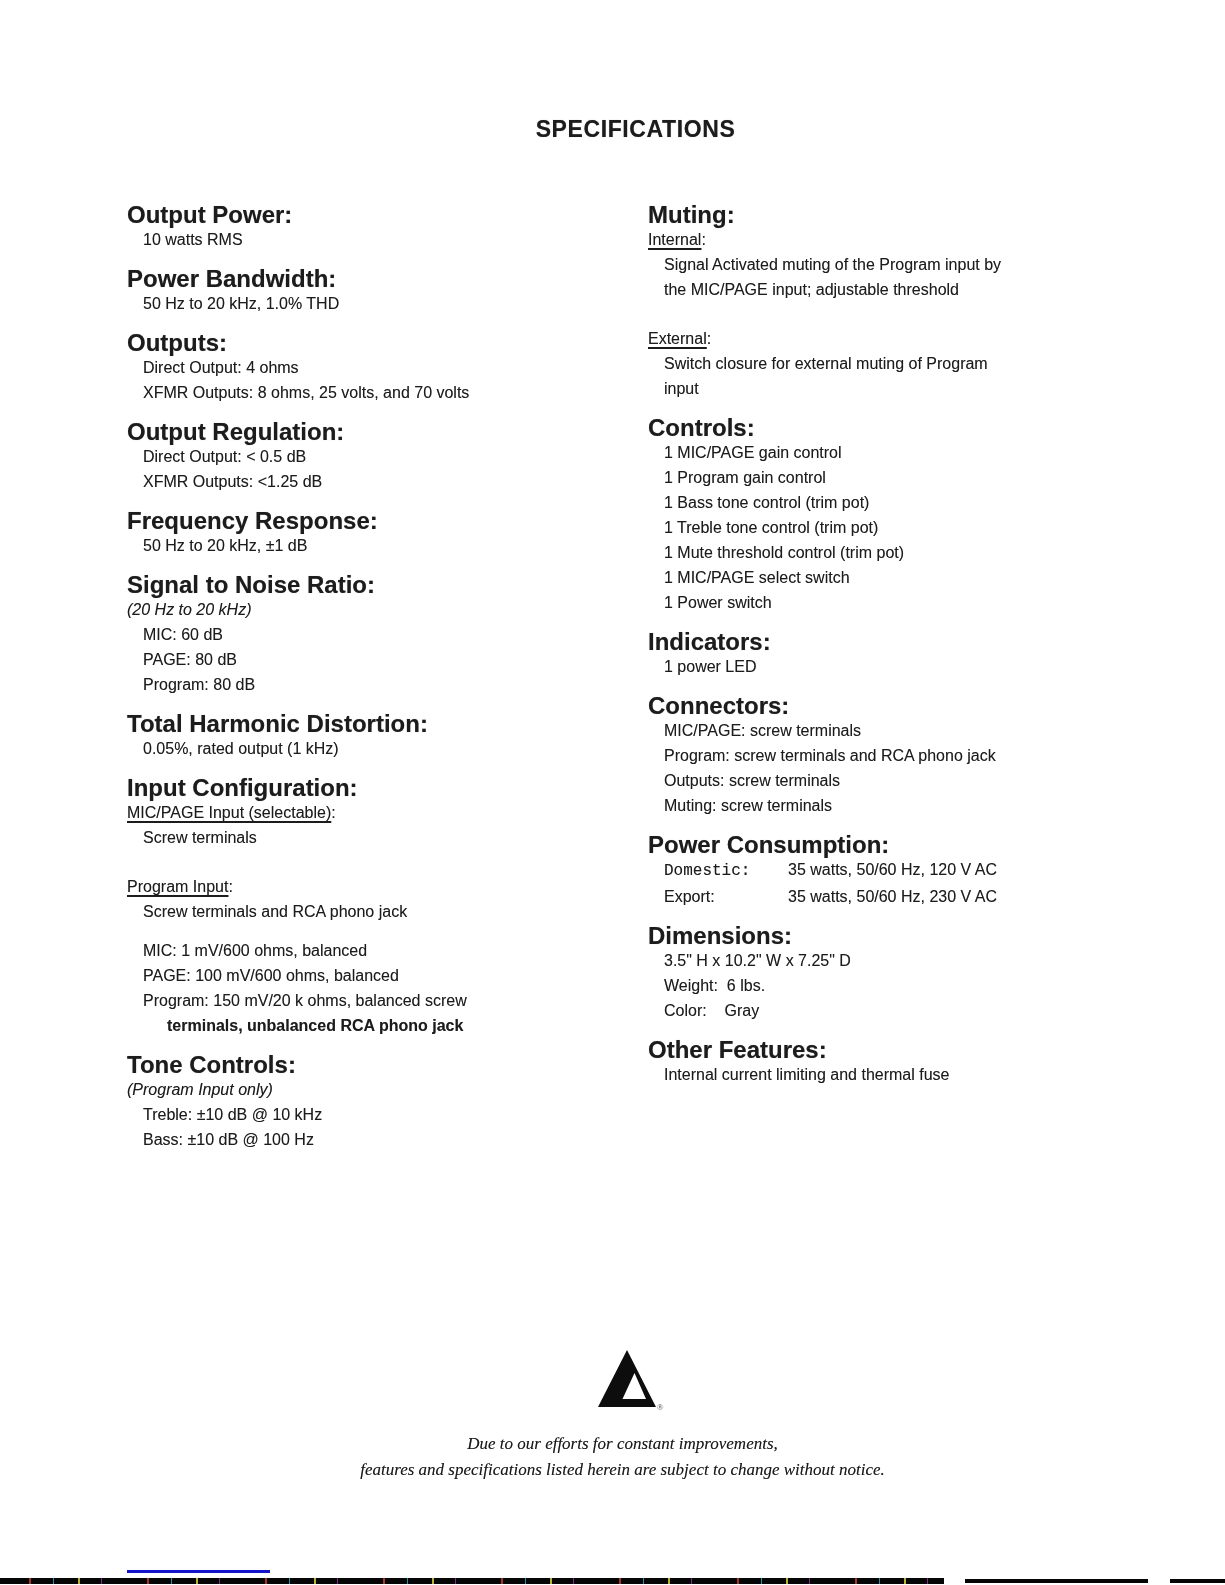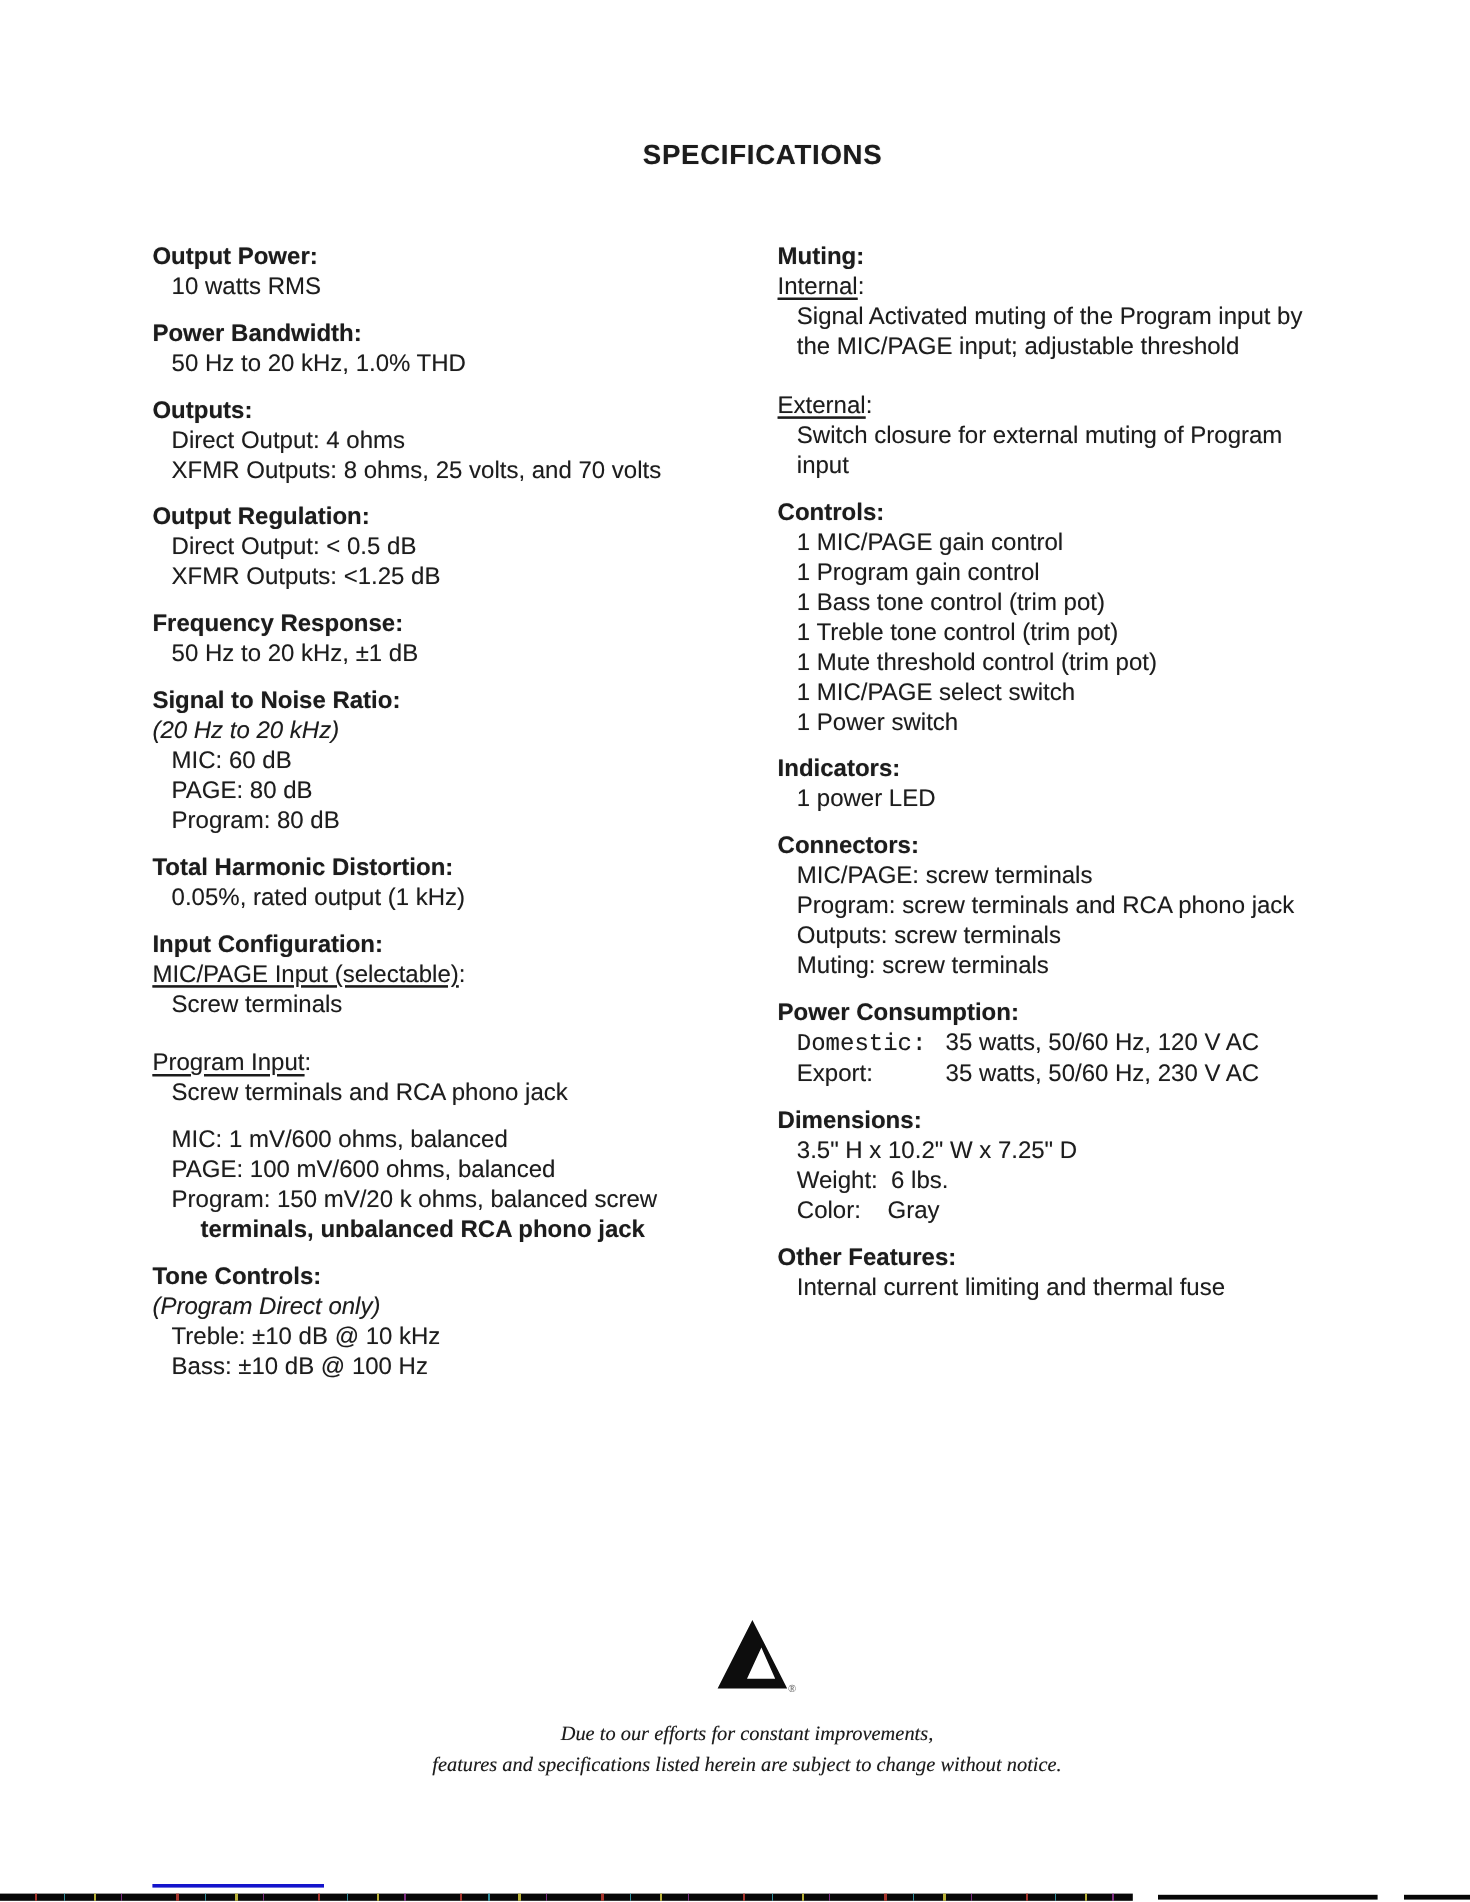--- a/index.html
+++ b/index.html
@@ -11,22 +11,22 @@
   .page-title{
     position:absolute;top:116px;left:0;width:1225px;text-align:center;
     font-size:23px;font-weight:bold;letter-spacing:.6px;
     transform:translateX(23px);
     text-shadow:0 0 .7px rgba(0,0,0,.5);
   }
   .col{position:absolute;top:202px;}
   .col-left{left:127px;width:475px;}
   .col-right{left:648px;width:500px;}
   .section{margin:0 0 14px 0;}
-  .h{font-size:20px;font-weight:bold;line-height:25px;text-shadow:0 0 .7px rgba(0,0,0,.45);}
-  .ln{font-size:20px;line-height:25px;white-space:pre-wrap;text-shadow:0 0 .6px rgba(0,0,0,.35);}
+  .h{font-size:24px;font-weight:bold;line-height:25px;text-shadow:0 0 .7px rgba(0,0,0,.45);}
+  .ln{font-size:16px;line-height:25px;white-space:pre-wrap;text-shadow:0 0 .6px rgba(0,0,0,.35);}
   .ln.i{padding-left:16px;}
   .ln.i2{padding-left:40px;font-weight:bold;}
   .ln.it{font-style:italic;}
   .ln.gap{margin-top:24px;}
   .und{text-decoration:underline;text-underline-offset:3px;text-decoration-thickness:1.5px;}
   .c-label{display:inline-block;width:124px;}
   .footer{position:absolute;top:1349px;left:0;width:1225px;text-align:center;}
   .logo-wrap{position:relative;display:inline-block;width:60px;height:59px;transform:translateX(14px);}
   .reg-mark{position:absolute;right:-7px;bottom:-4px;font-size:9px;color:#555;font-family:"Liberation Serif",serif;}
   .footer-text{
@@ -96,21 +96,21 @@
       <div class="ln i">Screw terminals and RCA phono jack</div>
     </div>
     <div class="section">
       <div class="ln i">MIC: 1 mV/600 ohms, balanced</div>
       <div class="ln i">PAGE: 100 mV/600 ohms, balanced</div>
       <div class="ln i">Program: 150 mV/20 k ohms, balanced screw</div>
       <div class="ln i2">terminals, unbalanced RCA phono jack</div>
     </div>
     <div class="section">
       <div class="h">Tone Controls:</div>
-      <div class="ln it">(Program Direct only)</div>
+      <div class="ln it">(Program Input only)</div>
       <div class="ln i">Treble: ±10 dB @ 10 kHz</div>
       <div class="ln i">Bass: ±10 dB @ 100 Hz</div>
     </div>
   </div>
 <div class="col col-right" id="col-right">
     <div class="section">
       <div class="h">Muting:</div>
       <div class="ln "><span class="und">Internal</span><span>:</span></div>
       <div class="ln i">Signal Activated muting of the Program input by</div>
       <div class="ln i">the MIC/PAGE input; adjustable threshold</div>

